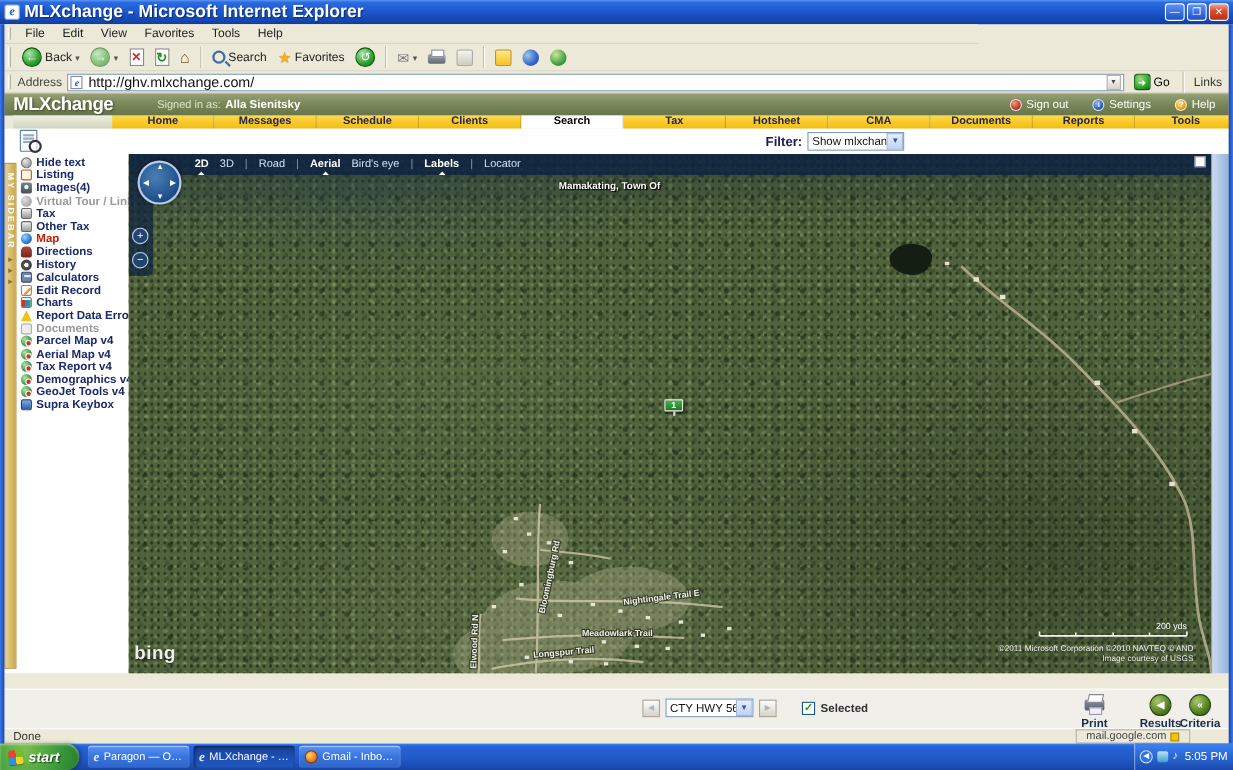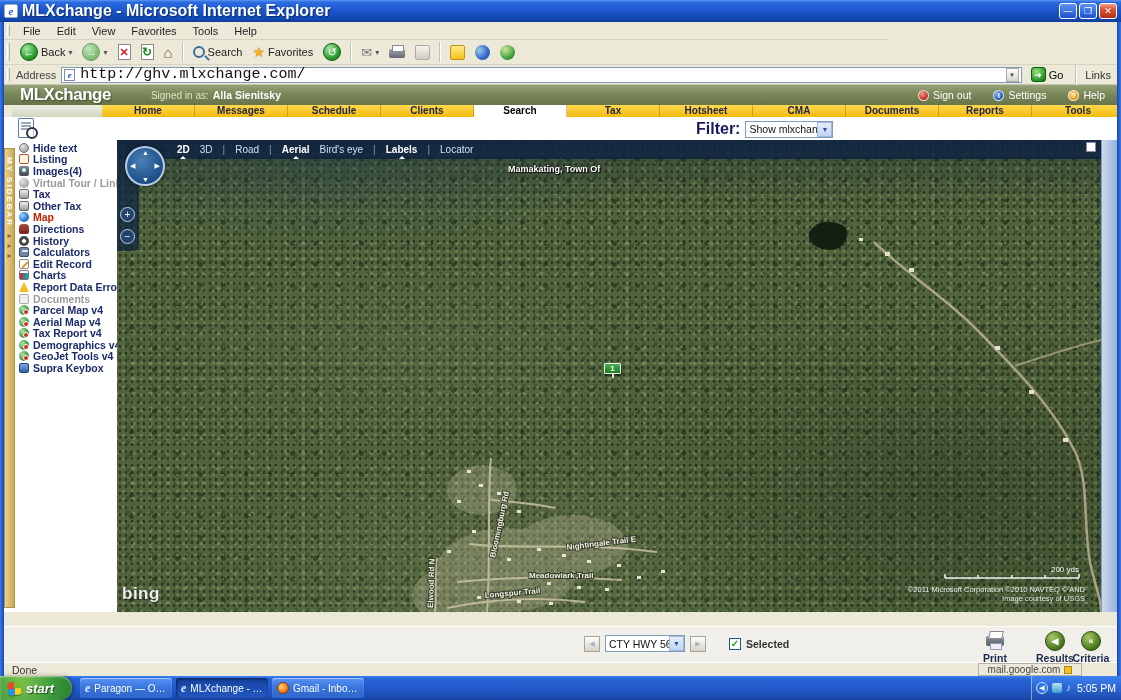--- a/index.html
+++ b/index.html
@@ -54,32 +54,32 @@
   .sq.note { background:linear-gradient(#ffe98a,#f2c31e); border:1px solid #c29410; }
   .sq.people { background:radial-gradient(circle at 30% 35%,#9cd,#36c 60%,#249); border-radius:50%; }
   .sq.msn { background:radial-gradient(circle at 35% 30%,#cfe49a,#3b9e3b 65%,#1b6e1b); border-radius:50%; }
 
   .addressbar { position:absolute; left:4px; top:65px; width:1113px; height:20px; background:#ECE9D8;
     border-bottom:1px solid #c8c4b4; display:flex; align-items:center; padding-left:12px; gap:5px; }
   .addr-label { color:#444; }
   .addr-field { flex:1; height:16px; background:#fff; border:1px solid #7F9DB9; display:flex; align-items:center; padding:0 2px; gap:3px; }
   .addr-field .fav { width:11px; height:12px; background:#fff; border:1px solid #88a; color:#1a5ad0;
     font:italic bold 9px/10px "Liberation Serif",serif; text-align:center; flex:none; }
-  .addr-field input { border:0; outline:0; flex:1; font-size:15px; font-family:Liberation Mono, monospace; color:#111; background:transparent; }
+  .addr-field input { border:0; outline:0; flex:1; font-size:13px; font-family:Liberation Sans, sans-serif; color:#111; background:transparent; }
   .addr-field .dd { width:13px; height:14px; background:linear-gradient(#fff,#d6d2c6); border:1px solid #aaa;
     font-size:7px; line-height:12px; text-align:center; color:#444; flex:none; }
   .gobtn { display:flex; align-items:center; gap:3px; padding:0 4px; }
   .gobtn .goic { width:15px; height:15px; border-radius:3px; color:#fff; font-size:9px; line-height:14px; text-align:center;
     background:radial-gradient(circle at 35% 30%,#9ede7e,#2e9e2e 65%,#156f15); border:1px solid #0e5c0e; }
   .links { display:flex; align-items:center; gap:4px; padding-right:6px; color:#333; }
 
   
   .appheader { position:absolute; left:4px; top:85px; width:1113px; height:20px;
     background:linear-gradient(180deg,#97A276 0%,#7A885A 45%,#66754A 100%); display:flex; align-items:center; }
-  .logo { font-size:17px; font-weight:bold; color:#fff; letter-spacing:-0.5px; margin-left:16px;
+  .logo { font-size:17px; font-weight:bold; color:#fff; letter-spacing:-0.5px; margin-left:8px;
     text-shadow:1px 1px 2px rgba(30,40,15,.6); }
   .signedin { margin-left:40px; font-size:10px; color:#dfe4c8; }
   .signedin b { color:#fff; margin-left:4px; font-size:10.5px; }
   .hdr-actions { position:absolute; right:12px; top:0; height:20px; display:flex; align-items:center; gap:22px; }
   .hdr-act { display:flex; align-items:center; gap:4px; color:#fff; font-size:10.5px; }
   .dot { width:11px; height:11px; border-radius:50%; border:1px solid rgba(255,255,255,.8); color:#fff;
     font-size:7px; line-height:9px; text-align:center; font-weight:bold; }
   .dot.red { background:radial-gradient(circle at 35% 30%,#f09a8a,#c23b2e 60%,#8e2016); }
   .dot.blue { background:radial-gradient(circle at 35% 30%,#9ab8f0,#2d62c2 60%,#1a3f8a); }
   .dot.orange { background:radial-gradient(circle at 35% 30%,#ffd98a,#e8a31c 60%,#b07708); }
@@ -90,21 +90,21 @@
     font-size:10px; font-weight:bold; color:#23264a; text-align:center; line-height:12px; }
   .tab.active { background:#fff; color:#000; }
 
   .filterrow { position:absolute; left:4px; top:117px; width:1113px; height:23px; background:#fff; }
   .reporticon { position:absolute; left:14px; top:1px; width:16px; height:20px; background:#fff;
     border:1px solid #5a7ab0; border-radius:1px; }
   .reporticon::before { content:""; position:absolute; left:2px; top:3px; width:10px; height:1.5px; background:#9ab; box-shadow:0 3px 0 #9ab, 0 6px 0 #9ab; }
   .reporticon::after { content:""; position:absolute; right:-5px; bottom:-2px; width:8px; height:8px;
     border:2px solid #334; border-radius:50%; background:rgba(255,255,255,.6); }
   .filterwrap { position:absolute; left:692px; top:3px; display:flex; align-items:center; gap:5px; }
-  .filterlabel { font-weight:bold; color:#1a1a5e; font-size:16px; }
+  .filterlabel { font-weight:bold; color:#1a1a5e; font-size:12px; }
   .xpselect { width:88px; height:17px; background:#fff; border:1px solid #7F9DB9; display:flex; align-items:center; }
   .xpselect .val { flex:1; padding:0 3px; font-size:10.5px; color:#111; white-space:nowrap; overflow:hidden; }
   .xpselect .btn { width:15px; height:15px; background:linear-gradient(#E6EEFB,#BFD3F2); border:1px solid #9db9dd;
     font-size:7px; line-height:13px; text-align:center; color:#2a4f9e; flex:none; }
 
   
   .sidebar { position:absolute; left:4px; top:140px; width:113px; height:472px; background:#fff; }
   .sbstrip { position:absolute; left:0; top:8px; width:11px; height:460px;
     background:linear-gradient(90deg,#E8D194,#C9A84F); border:1px solid #b3924a; display:flex; flex-direction:column; align-items:center; }
   .sbstrip .vt { writing-mode:vertical-rl; font-size:8px; font-weight:bold; color:#fff; letter-spacing:2px; margin-top:8px; }

